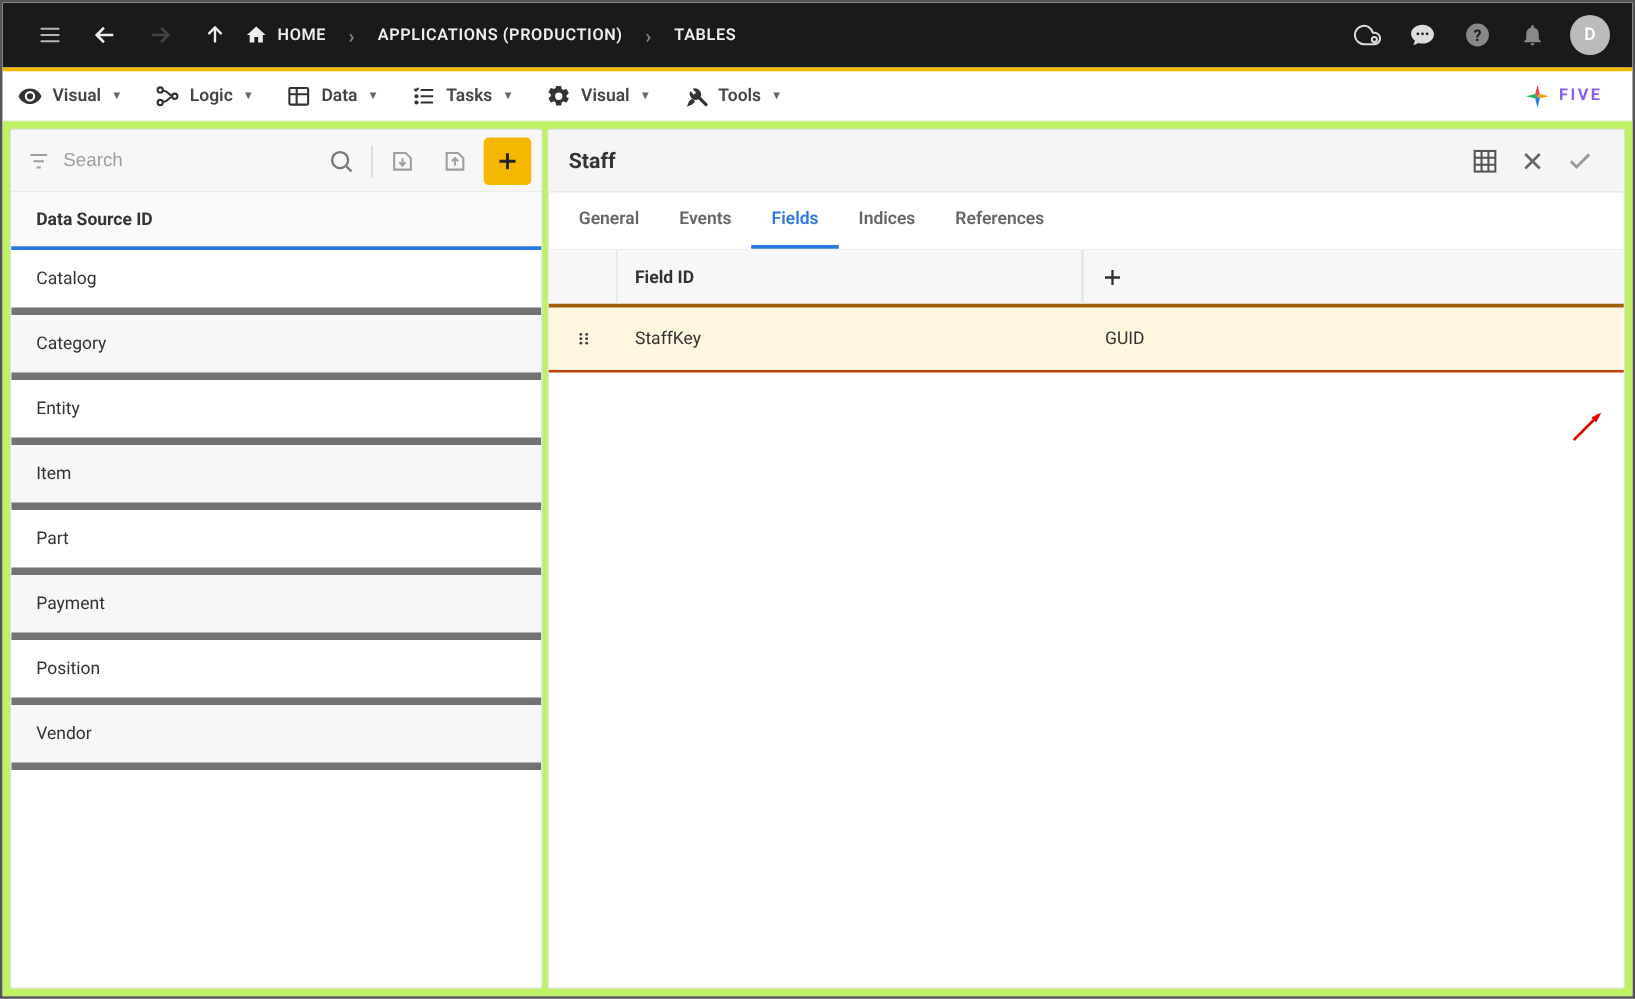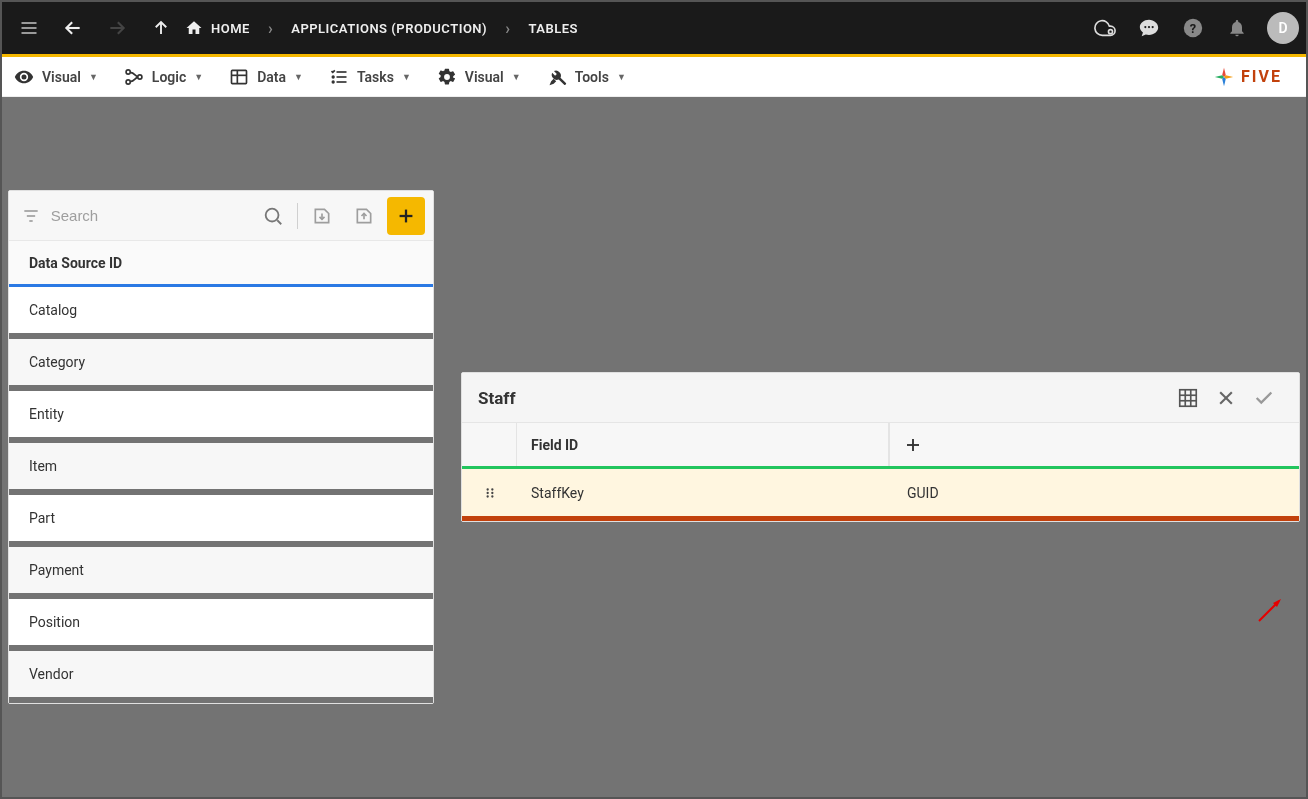--- a/index.html
+++ b/index.html
@@ -1,36 +1,36 @@
 <!DOCTYPE html>
 <html><head>
 <meta charset="utf-8">
 <style>
   * { box-sizing: border-box; margin: 0; padding: 0; }
   body { font-family: -apple-system, BlinkMacSystemFont, "Segoe UI", Roboto, Arial, sans-serif; background: #fff; width: 1308px; height: 799px; overflow: hidden; border: 2px solid #555; position: relative; }
 
   
-  .topbar { height: 52px; background: #1a1a1a; display: flex; align-items: center; padding: 0 7px; gap: 4px; color: #fff; }
+  .topbar { height: 52px; background: #1a1a1a; display: flex; align-items: center; padding: 0 18px; gap: 4px; color: #fff; }
   .topbar .icon-btn { width: 40px; height: 40px; display: flex; align-items: center; justify-content: center; cursor: pointer; color: #ccc; }
   .topbar .icon-btn.disabled { color: #555; }
   .topbar .crumb { display: flex; align-items: center; gap: 10px; font-size: 13px; font-weight: 600; letter-spacing: 0.5px; color: #eee; }
   .topbar .chevron { color: #888; font-size: 16px; padding: 0 8px; }
   .topbar .spacer { flex: 1; }
   .avatar { width: 32px; height: 32px; border-radius: 50%; background: #bbb; color: #fff; display: flex; align-items: center; justify-content: center; font-weight: 600; font-size: 14px; margin-left: 6px; }
   .gold-line { height: 3px; background: #f5b800; }
 
   
   .menubar { height: 40px; display: flex; align-items: center; padding: 0 12px; gap: 26px; border-bottom: 1px solid #eee; }
   .menubar .menu-item { display: flex; align-items: center; gap: 8px; font-size: 14px; font-weight: 600; color: #444; cursor: pointer; }
   .menubar .menu-item .tri { font-size: 9px; color: #666; }
   .brand { margin-left: auto; display: flex; align-items: center; gap: 6px; padding-right: 12px; }
-  .brand-text { font-weight: 700; font-size: 16px; letter-spacing: 2px; color: #c2410c; }
-
-  
-  .content { display: flex; height: calc(799px - 52px - 3px - 40px - 4px); gap: 27px; padding: 6px; background: #737373; align-items: center; }
+  .brand-text { font-weight: 700; font-size: 13px; letter-spacing: 2px; color: #8b5cf6; }
+
+  
+  .content { display: flex; height: calc(799px - 52px - 3px - 40px - 4px); gap: 4px; padding: 6px; background: #bef264; }
 
   
   .left-panel { width: 426px; display: flex; flex-direction: column; background: #fff; border: 1px solid #e0e0e0; border-radius: 2px; }
   .search-row { height: 50px; display: flex; align-items: center; padding: 0 8px; gap: 6px; background: #f7f7f7; border-bottom: 1px solid #e8e8e8; }
   .filter-icon { width: 28px; color: #9e9e9e; display: flex; align-items: center; justify-content: center; }
   .search-input { flex: 1; border: none; background: transparent; font-size: 15px; color: #555; outline: none; }
   .search-input::placeholder { color: #9e9e9e; }
   .search-row .sicon { width: 36px; height: 36px; display: flex; align-items: center; justify-content: center; color: #777; cursor: pointer; }
   .search-row .divider { width: 1px; height: 26px; background: #d0d0d0; }
   .add-btn { width: 38px; height: 38px; background: #f5b800; border-radius: 4px; display: flex; align-items: center; justify-content: center; cursor: pointer; }
@@ -45,27 +45,27 @@
   .right-panel { flex: 1; display: flex; flex-direction: column; background: #fff; border: 1px solid #e0e0e0; border-radius: 2px; position: relative; }
   .detail-header { height: 50px; display: flex; align-items: center; padding: 0 16px; background: #f5f5f5; border-bottom: 1px solid #e5e5e5; }
   .detail-title { font-size: 17px; font-weight: 700; color: #333; }
   .detail-header .spacer { flex: 1; }
   .detail-header .hicon { width: 38px; height: 38px; display: flex; align-items: center; justify-content: center; color: #666; cursor: pointer; }
 
   .tab-row { height: 46px; display: flex; align-items: center; padding: 0 8px; gap: 0; border-bottom: 1px solid #eee; }
   .tab { padding: 0 16px; height: 100%; display: flex; align-items: center; font-size: 14px; font-weight: 600; color: #666; cursor: pointer; border-bottom: 3px solid transparent; }
   .tab.active { color: #2b79e4; border-bottom-color: #2b79e4; }
 
-  .field-header { height: 46px; display: flex; align-items: center; background: #f7f7f7; border-bottom: 3px solid #22c55e; font-size: 14px; font-weight: 700; color: #333; position: relative; }
+  .field-header { height: 46px; display: flex; align-items: center; background: #f7f7f7; border-bottom: 3px solid #a16207; font-size: 14px; font-weight: 700; color: #333; position: relative; }
   .col-drag { width: 55px; border-right: 1px solid #e4e4e4; height: 100%; }
   .col-fieldid { width: 372px; padding-left: 14px; border-right: 1px solid #e4e4e4; height: 100%; display: flex; align-items: center; }
   .col-datatype { flex: 1; padding-left: 18px; height: 100%; display: flex; align-items: center; }
   .col-add { width: 46px; display: flex; align-items: center; justify-content: center; border-left: 1px solid #e4e4e4; height: 100%; cursor: pointer; }
 
-  .field-row { height: 52px; display: flex; align-items: center; background: #fff6e0; font-size: 14px; color: #333; border-bottom: 5px solid #c2410c; }
+  .field-row { height: 52px; display: flex; align-items: center; background: #fff6e0; font-size: 14px; color: #333; border-bottom: 2px solid #c2410c; }
   .field-row .col-drag { display: flex; align-items: center; justify-content: center; cursor: grab; border: none; }
   .field-row .col-fieldid { border: none; }
 
   .arrow-annotation { position: absolute; top: 224px; right: 14px; pointer-events: none; }
 
   svg { display: block; }
 </style>
 </head>
 <body>
 
@@ -280,20 +280,27 @@
             <line x1="19" y1="5" x2="5" y2="19"></line>
           </svg>
       </div>
       <div class="hicon">
         <svg width="22" height="22" viewBox="0 0 24 24" fill="none" stroke="#999" stroke-width="2.5">
             <polyline points="4 12 9 17 20 6"></polyline>
           </svg>
       </div>
     </div>
 
+    <div class="tab-row" id="tab-row">
+        <div class="tab">General</div>
+        <div class="tab">Events</div>
+        <div class="tab active">Fields</div>
+        <div class="tab">Indices</div>
+        <div class="tab">References</div>
+      </div>
 
     <div class="field-header">
       <div class="col-drag"></div>
       <div class="col-fieldid">
           <span>Field ID</span>
         </div>
       <div class="col-add">
         <svg width="18" height="18" viewBox="0 0 24 24" stroke="#333" stroke-width="2.5">
             <line x1="12" y1="4" x2="12" y2="20"></line>
             <line x1="4" y1="12" x2="20" y2="12"></line>

